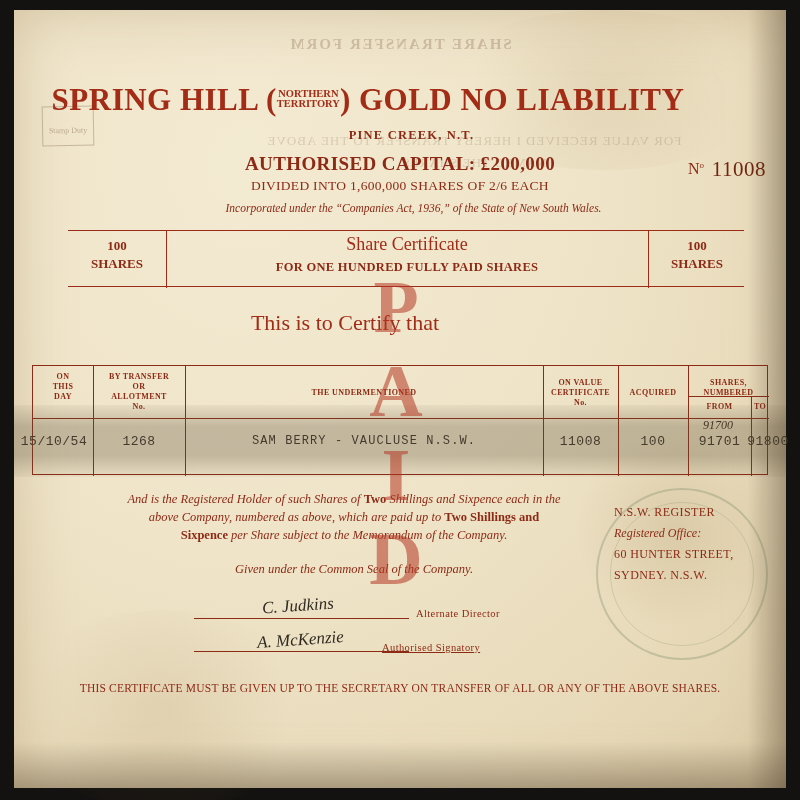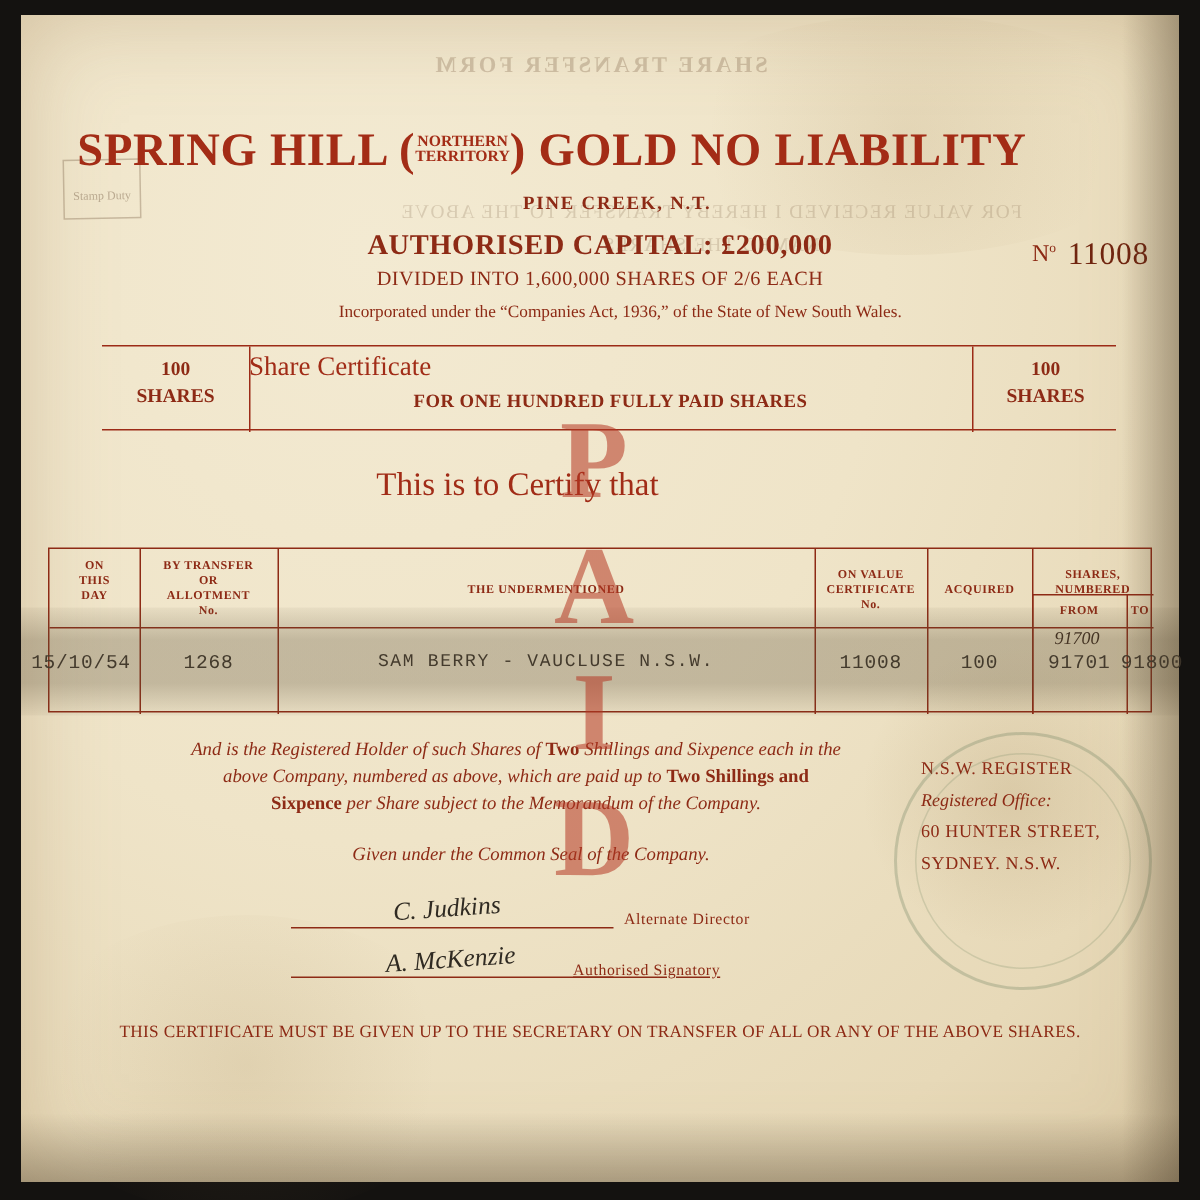--- a/index.html
+++ b/index.html
@@ -83,21 +83,21 @@
     font-size: 19px; font-weight: bold; letter-spacing: 0.4px;
   }
   .divided {
     position: absolute; left: 0; top: 168px; width: 772px;
     text-align: center; color: #8d2a15;
     font-size: 13.5px; letter-spacing: 0.3px;
   }
   .incorporated {
     position: absolute; left: 0; top: 192px; width: 772px;
     text-align: center; color: #8d2a15;
-    font-size: 11.5px;  padding-left: 27px;
+    font-size: 11.5px; font-style: italic; padding-left: 27px;
   }
   .certno-label {
     position: absolute; right: 82px; top: 150px;
     color: #8d2a15; font-size: 16px;
   }
   .certno-label sup { font-size: 9px; }
   .certno-value {
     position: absolute; right: 20px; top: 147px;
     color: #70250f; font-size: 21px; letter-spacing: 0.5px;
   }
@@ -113,21 +113,21 @@
   .band .v1 { left: 98px; }
   .band .v2 { left: 580px; }
   .shares-box {
     position: absolute; top: 6px; width: 98px; text-align: center;
     color: #8d2a15; font-size: 13px; font-weight: bold; line-height: 18px;
   }
   .shares-left { left: 0; }
   .shares-right { left: 580px; }
   .band-center-title {
     position: absolute; left: 98px; top: 3px; width: 482px;
-    text-align: left; color: #a12c17; font-size: 18px;
+    text-align: center; color: #a12c17; font-size: 18px;
   }
   .band-center-sub {
     position: absolute; left: 98px; top: 29px; width: 482px;
     text-align: center; color: #8d2a15; font-size: 12.5px; font-weight: bold;
     letter-spacing: 0.3px;
   }
 
   .certify {
     position: absolute; left: 0; top: 300px; width: 662px;
     text-align: center; color: #a12c17; font-size: 22px;

